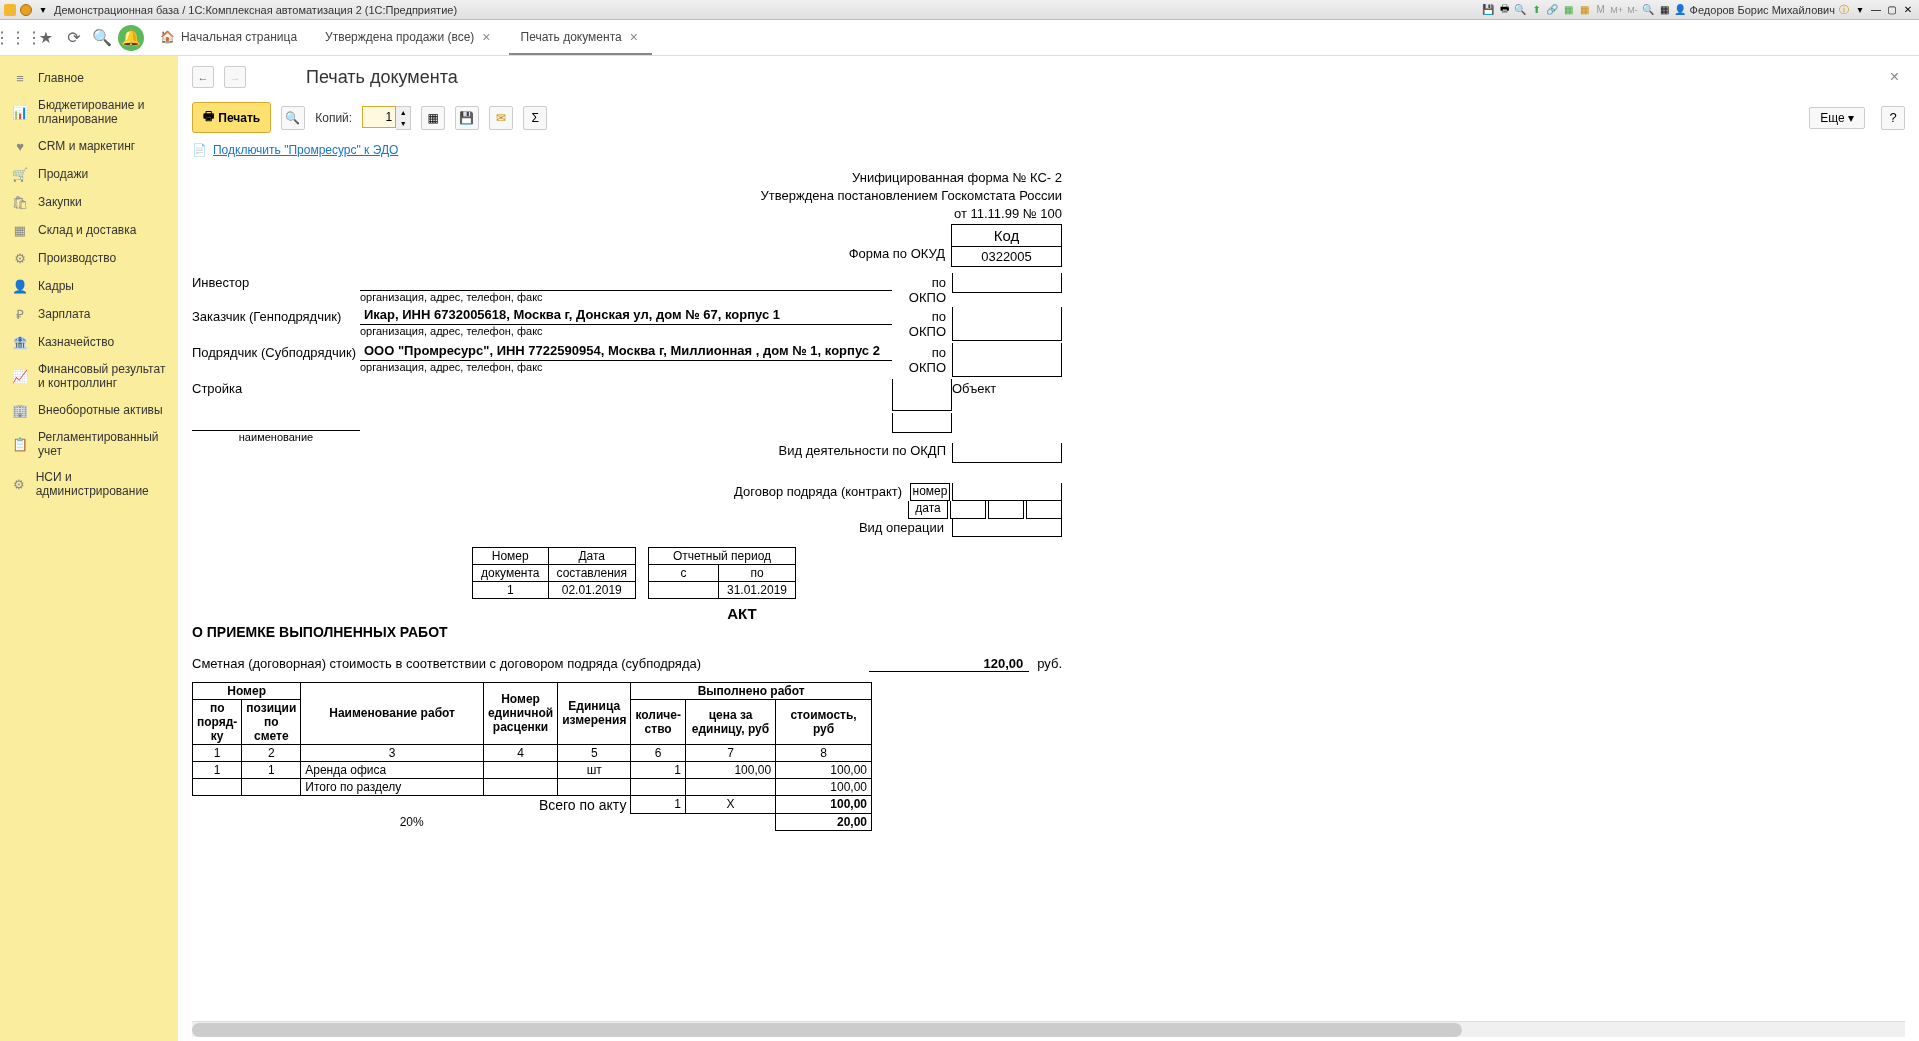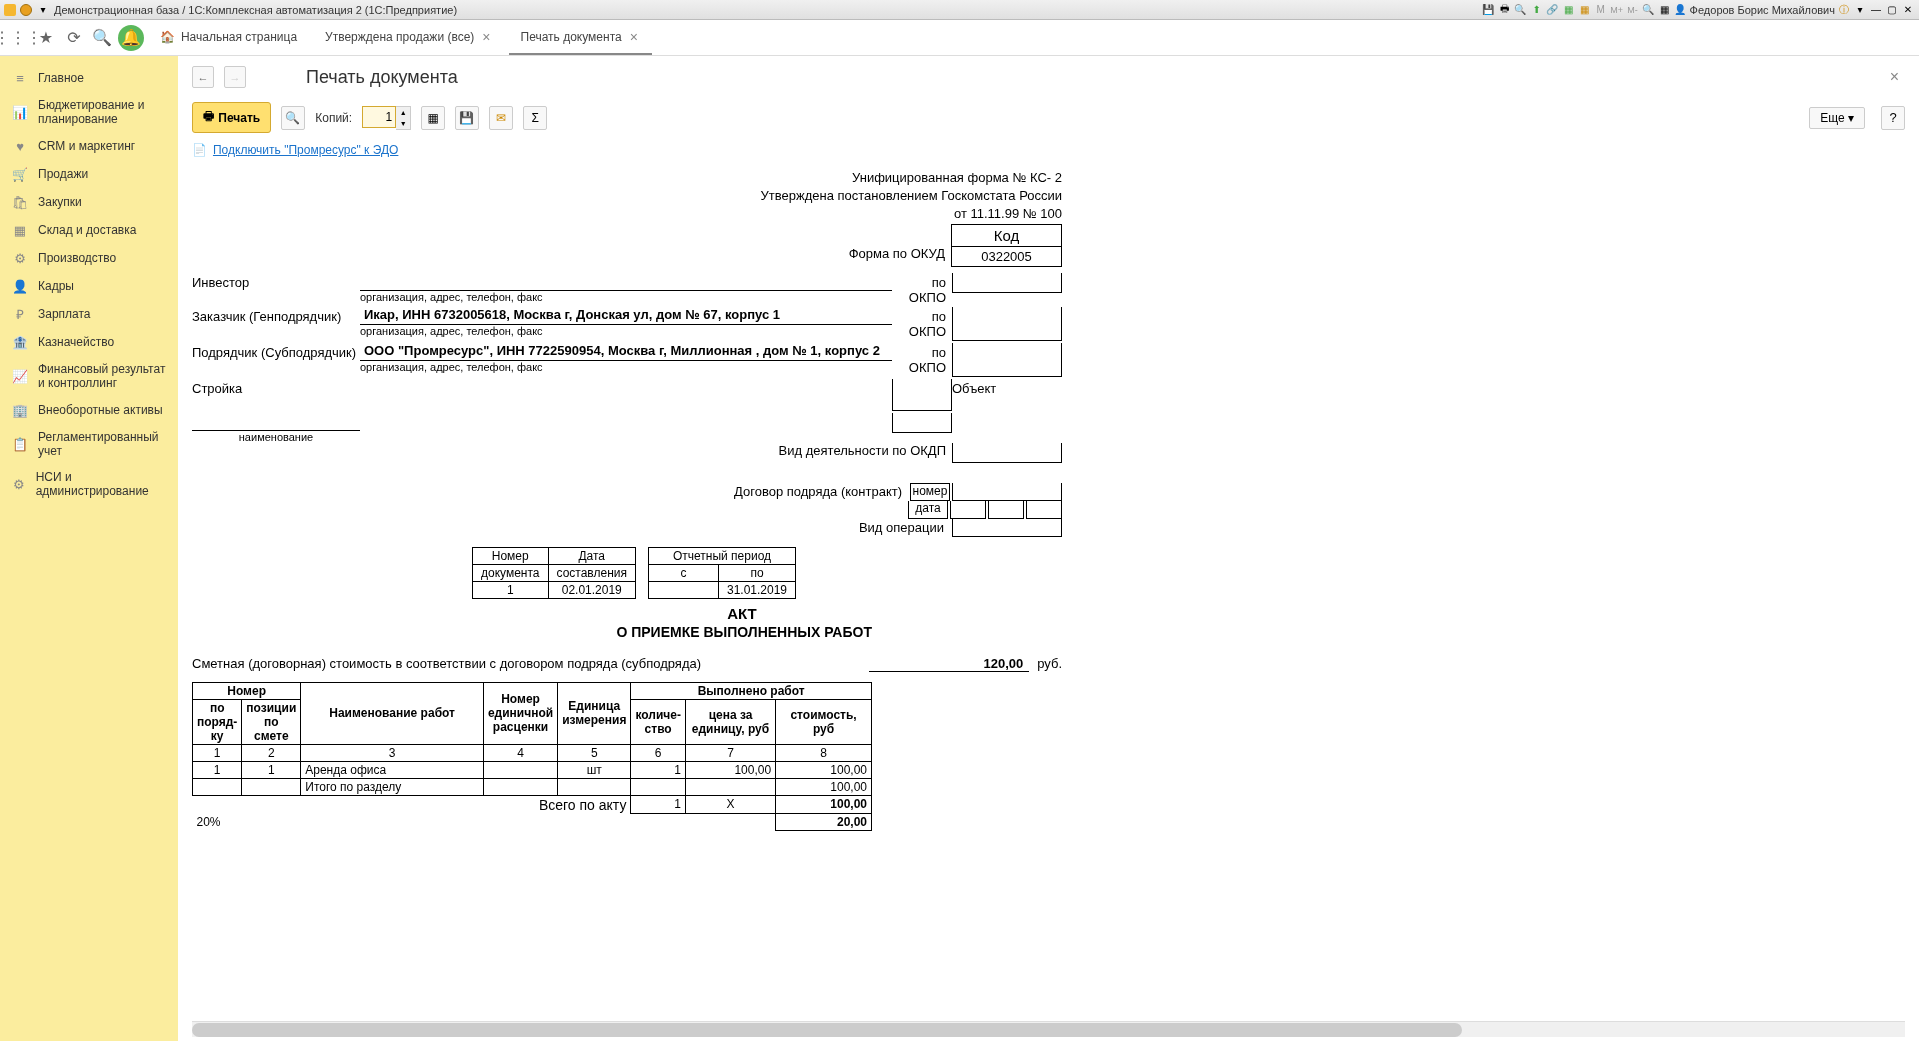--- a/index.html
+++ b/index.html
@@ -55,21 +55,21 @@
 .contract-block{margin-top:20px}
 .contract-row{display:flex;justify-content:flex-end;align-items:center;gap:2px}
 .contract-row .lbl{font-size:13px;padding-right:6px}
 .contract-row .cell{border:1px solid #000;height:18px;min-width:40px;text-align:center;font-size:12px;border-top:none}
 .contract-row .cell.first{border-top:1px solid #000}
 .contract-row .cell.wide{min-width:110px}
 .doc-meta{display:flex;gap:12px;margin:10px 0 6px 280px}
 .meta-table{border-collapse:collapse}
 .meta-table td{border:1px solid #000;padding:1px 8px;text-align:center;font-size:12px}
 .act-title{text-align:center;font-weight:bold;font-size:15px;margin:2px 0 2px 230px}
-.act-sub{text-align:right;font-weight:bold;font-size:14px;margin-left:0px;width:680px}
+.act-sub{text-align:left;font-weight:bold;font-size:14px;margin-left:0px;width:680px}
 .cost-row{display:flex;align-items:baseline;gap:8px;margin:16px 0 10px}
 .cost-row .line{flex:1;border-bottom:1px solid #000;text-align:right;font-weight:bold;padding:0 6px;max-width:160px;margin-left:auto}
 .main-table{border-collapse:collapse;width:680px}
 .main-table th,.main-table td{border:1px solid #000;font-size:12px;text-align:center;padding:1px 4px}
 .main-table .num{text-align:right}
 .main-table .left{text-align:left}
 .scrollbar-track{height:16px;background:#f0f0f0;border-top:1px solid #ddd;position:relative;margin:0 14px 4px}
 .scrollbar-thumb{position:absolute;left:0;width:1270px;height:14px;background:#ccc;border-radius:7px;top:1px}
 </style>
 </head>
@@ -397,21 +397,21 @@
                 <td></td>
                 <td class="num">100,00</td>
           </tr>
           <tr>
             <td colspan="5" style="text-align:right;border:none;font-size:14px">Всего по акту</td>
                 <td class="num">1</td>
                 <td>X</td>
                 <td class="num" style="font-weight:bold">100,00</td>
           </tr>
           <tr>
-            <td colspan="5" style="text-align:left;border:none">20%</td>
+            <td colspan="5" style="text-align:center;border:none">20%</td>
                 <td style="border:none"></td>
                 <td style="border:none"></td>
                 <td class="num" style="font-weight:bold">20,00</td>
           </tr>
         </tbody>
           </table>
       </div>
     </div>
     <div class="scrollbar-track">
         <div class="scrollbar-thumb"></div>

